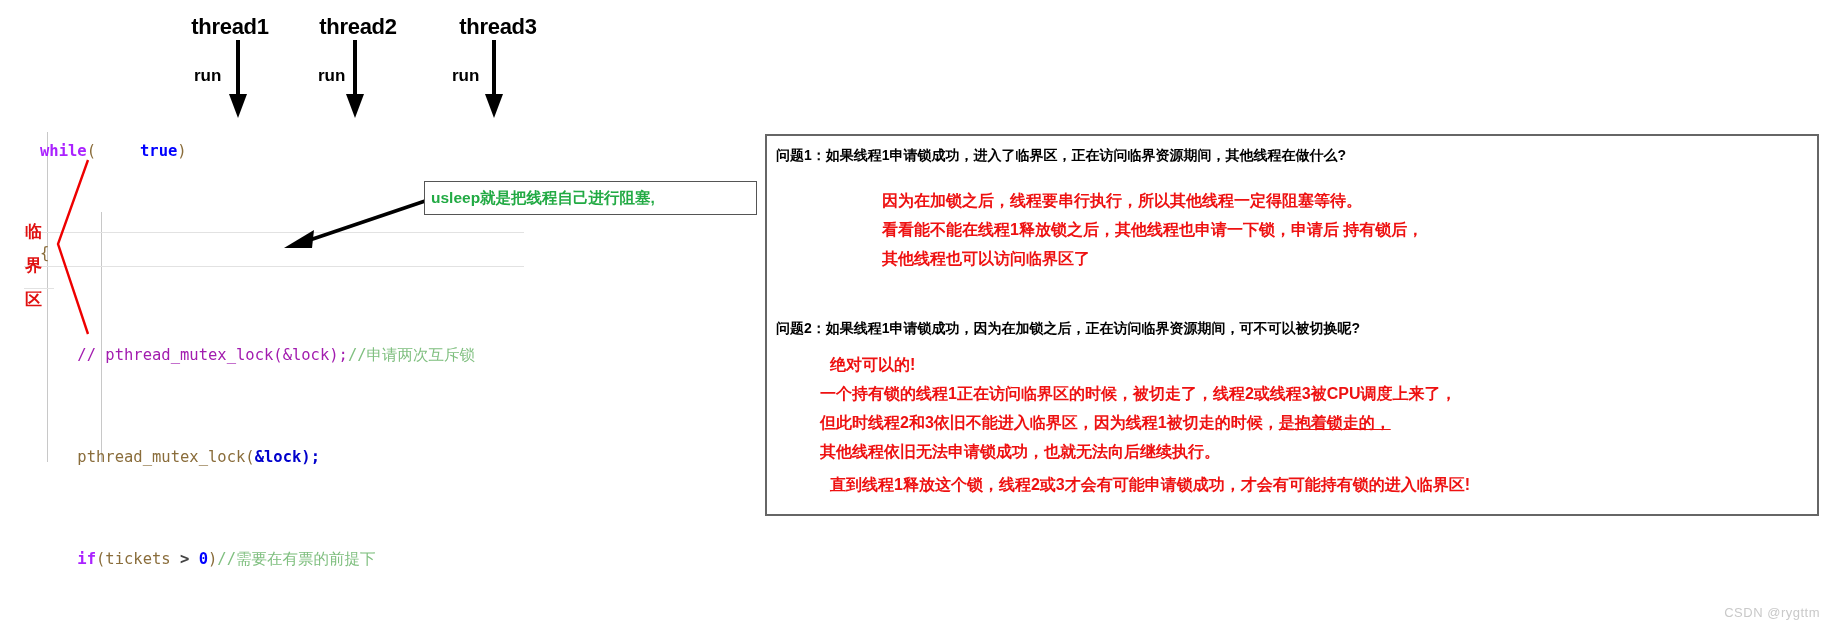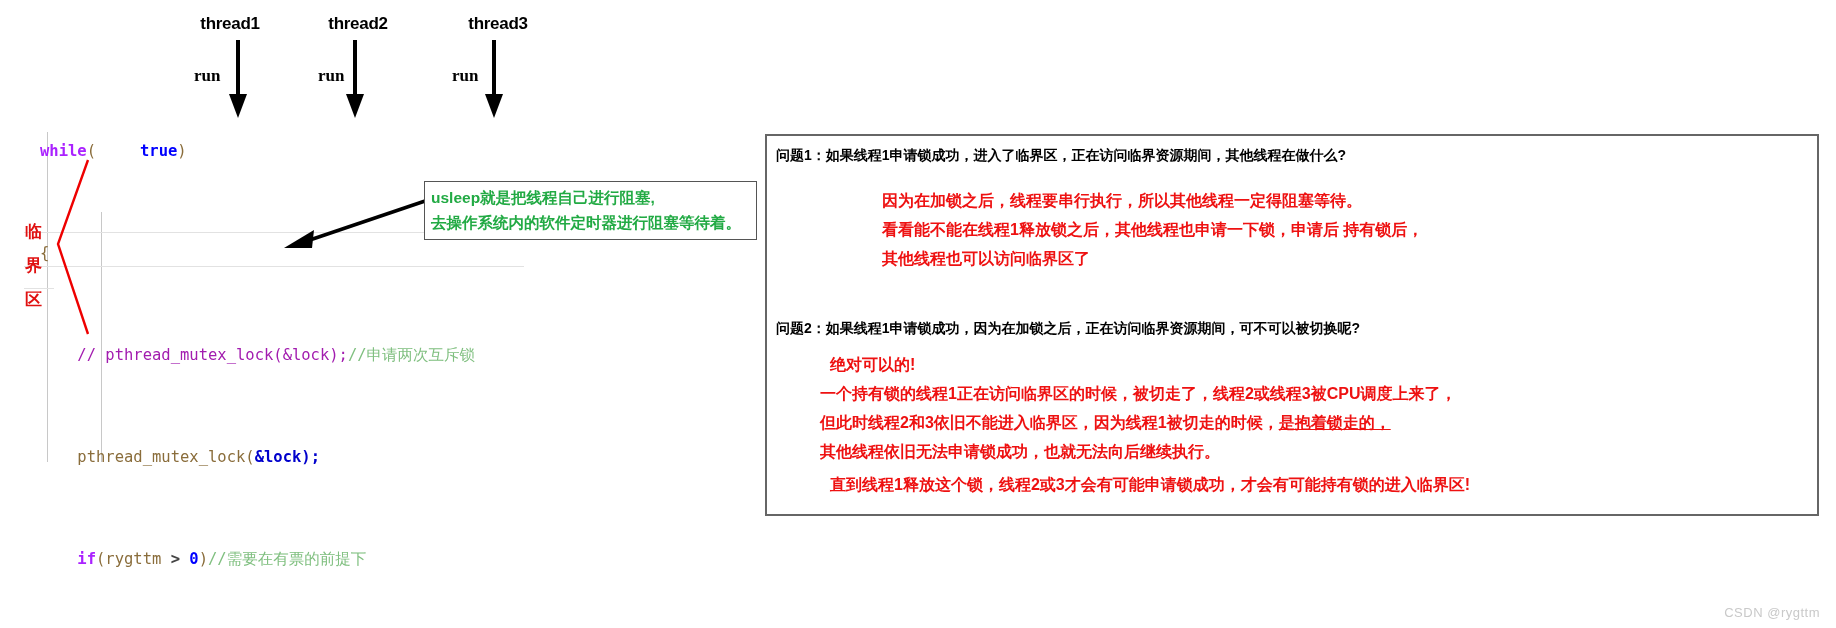--- a/index.html
+++ b/index.html
@@ -11,28 +11,28 @@
     position: relative;
     overflow: hidden;
     font-family: "Liberation Sans", "DejaVu Sans", sans-serif;
   }
 
   
   .thread-group { position: absolute; text-align: center; }
   .thread-label {
     font-family: "Liberation Sans", sans-serif;
     font-weight: bold;
-    font-size: 17px;
+    font-size: 22px;
     color: #000000;
     white-space: nowrap;
     letter-spacing: -0.3px;
   }
   .run-label {
     position: absolute;
-    font-family: Liberation Serif, serif;
+    font-family: Liberation Sans, sans-serif;
     font-weight: bold;
     font-size: 17px;
     color: #000000;
     text-align: center;
   }
   .arrow-svg { position: absolute; }
 
   
   .code-block {
     position: absolute;
@@ -177,21 +177,21 @@
 
 <div class="code-block">
   <div class="code-line"><span class="k-kw">while</span><span class="k-plain">(</span><span class="k-bool">true</span><span class="k-plain">)</span></div>
 
   <div class="code-line"><span class="k-plain">{</span></div>
 
   <div class="code-line"><span>    </span><span class="k-cmt">// pthread_mutex_lock(&amp;lock);</span><span class="k-cmt-zh">//申请两次互斥锁</span></div>
 
   <div class="code-line"><span>    </span><span class="k-fn">pthread_mutex_lock(</span><span class="k-amp">&amp;lock</span><span class="k-semi">);</span></div>
 
-  <div class="code-line"><span>    </span><span class="k-kw">if</span><span class="k-plain">(</span><span class="k-plain">rygttm</span><span class="k-op"> &gt; </span><span class="k-num2">0</span><span class="k-plain">)</span><span class="k-cmt-zh">//需要在有票的前提下</span></div>
+  <div class="code-line"><span>    </span><span class="k-kw">if</span><span class="k-plain">(</span><span class="k-plain">tickets</span><span class="k-op"> &gt; </span><span class="k-num2">0</span><span class="k-plain">)</span><span class="k-cmt-zh">//需要在有票的前提下</span></div>
 
   
 
   
 
   
 
   
 
   
@@ -215,21 +215,20 @@
   <polyline points="40,4 10,88 40,178" fill="none" stroke="#ee0000" stroke-width="2.4"></polyline>
 </svg>
 
 <svg style="position:absolute; left:278px; top:196px;" width="160" height="60" viewBox="0 0 160 60">
   <line x1="150" y1="4" x2="20" y2="48" stroke="#000000" stroke-width="3.5"></line>
   <polygon points="6,52 36,34 34,52" fill="#000000"></polygon>
 </svg>
 
 <div class="tooltip-box">
   <div class="tooltip-line">usleep就是把线程自己进行阻塞,</div>
-  <div class="tooltip-line">去操作系统内的软件定时器进行阻塞等待着。</div>
 </div>
 
 <div class="panel"></div>
 
 <div class="q-title" style="left:776px; top:147px;">问题1：如果线程1申请锁成功，进入了临界区，正在访问临界资源期间，其他线程在做什么?</div>
 <div class="ans" style="left:882px; top:188px;">因为在加锁之后，线程要串行执行，所以其他线程一定得阻塞等待。</div>
 <div class="ans" style="left:882px; top:217px;">看看能不能在线程1释放锁之后，其他线程也申请一下锁，申请后 持有锁后，</div>
 <div class="ans" style="left:882px; top:246px;">其他线程也可以访问临界区了</div>
 
 <div class="q-title" style="left:776px; top:320px;">问题2：如果线程1申请锁成功，因为在加锁之后，正在访问临界资源期间，可不可以被切换呢?</div>

